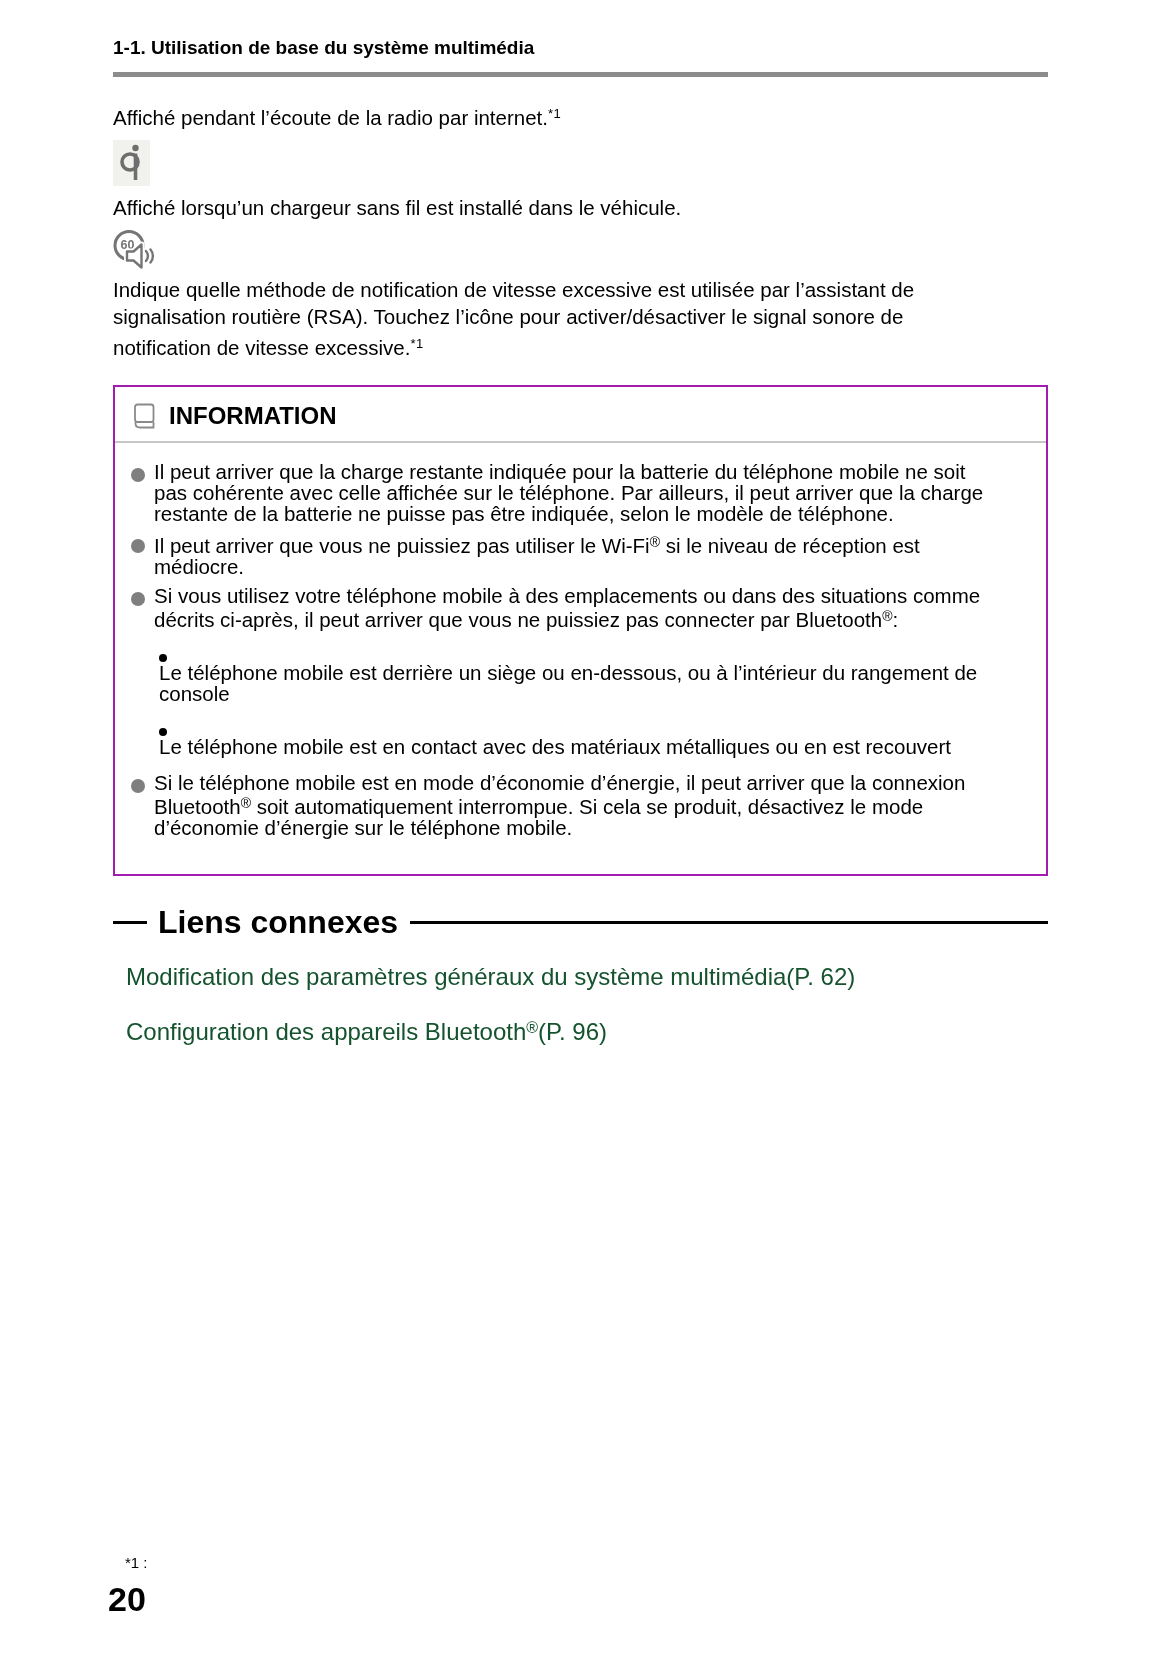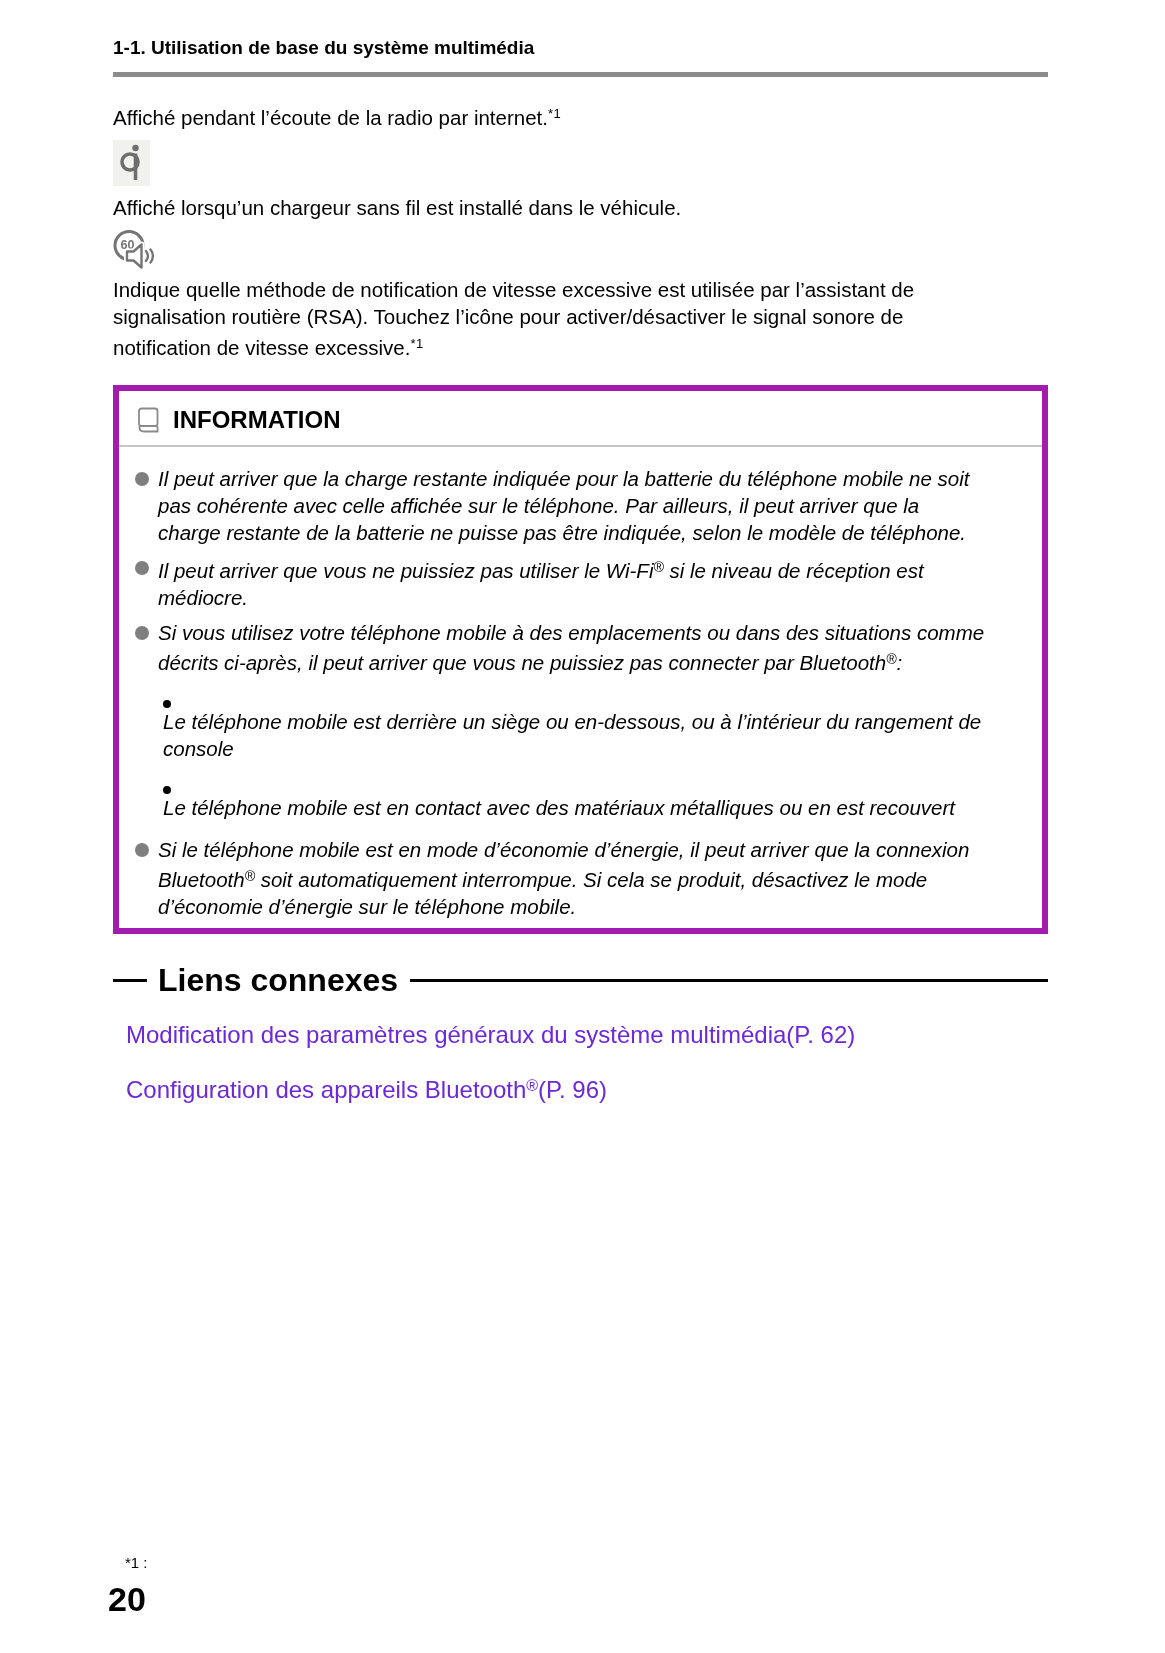--- a/index.html
+++ b/index.html
@@ -27,26 +27,26 @@
     background:#f1f1ee;
     display:flex; align-items:center; justify-content:center;
   }
   .p-charger { margin-top:8px; }
   .rsa-icon  { margin-top:8px; width:48px; height:42px; margin-left:-2px; }
   .p-rsa     { margin-top:5px; width:850px; }
 
   .fnref { font-size:13px; vertical-align:7px; letter-spacing:0.5px; }
   .reg   { font-size:14px; vertical-align:6px; }
 
-  .info-box { margin-top:24px; border:6px solid #a21caf; background:#fff; }
+  .info-box { margin-top:24px; border:2px solid #a21caf; background:#fff; }
   .info-header { display:flex; align-items:center; gap:13px; padding:15px 20px 11px 18px; }
   .book-icon { width:23px; height:27px; flex:0 0 auto; }
   .info-title { font-size:24px; font-weight:bold; line-height:28px; }
   .info-sep { height:2px; background:#c6c6c6; }
-  .info-body { padding:18px 56px 8px 16px; font-size:20.5px; line-height:27px;font-style:italic; }
+  .info-body { padding:18px 56px 36px 16px; font-size:20.5px; line-height:21px; }
 
   .bullet-item { display:flex; margin-bottom:8px; }
   .bullet-item:last-child { margin-bottom:0; }
   .bullet-dot {
     flex:0 0 auto; width:14px; height:14px; border-radius:50%;
     background:#7f7f7f; margin:7px 9px 0 0;
   }
   .bullet-text { margin:0; }
 
   .sub-item { display:flex; margin:15px 0 15px 28px;flex-direction:column; }
@@ -56,21 +56,21 @@
   }
 
   .links-header { margin-top:28px; display:flex; align-items:center; }
   .lh-dash { width:34px; height:3px; background:#000; margin-right:11px; flex:0 0 auto; }
   .lh-title { font-size:32px; font-weight:bold; white-space:nowrap; }
   .lh-line { flex:1; height:3px; background:#000; margin-left:12px; }
 
   .related-link {
     display:block; margin:21px 0 0 13px;
     font-size:24px; line-height:30px;
-    color:#6d28d9; text-decoration:none; cursor:pointer;
+    color:#14532d; text-decoration:none; cursor:pointer;
   }
   .related-link .reg { font-size:16px; vertical-align:7px; }
 
   .footnote {
     position:absolute; left:125px; top:1548px;
     display:flex; align-items:flex-start;
     font-size:19.5px; line-height:25px;
   }
   .fn-marker { font-size:15px; margin:2px 6px 0 0; white-space:nowrap; }
   .page-number {

